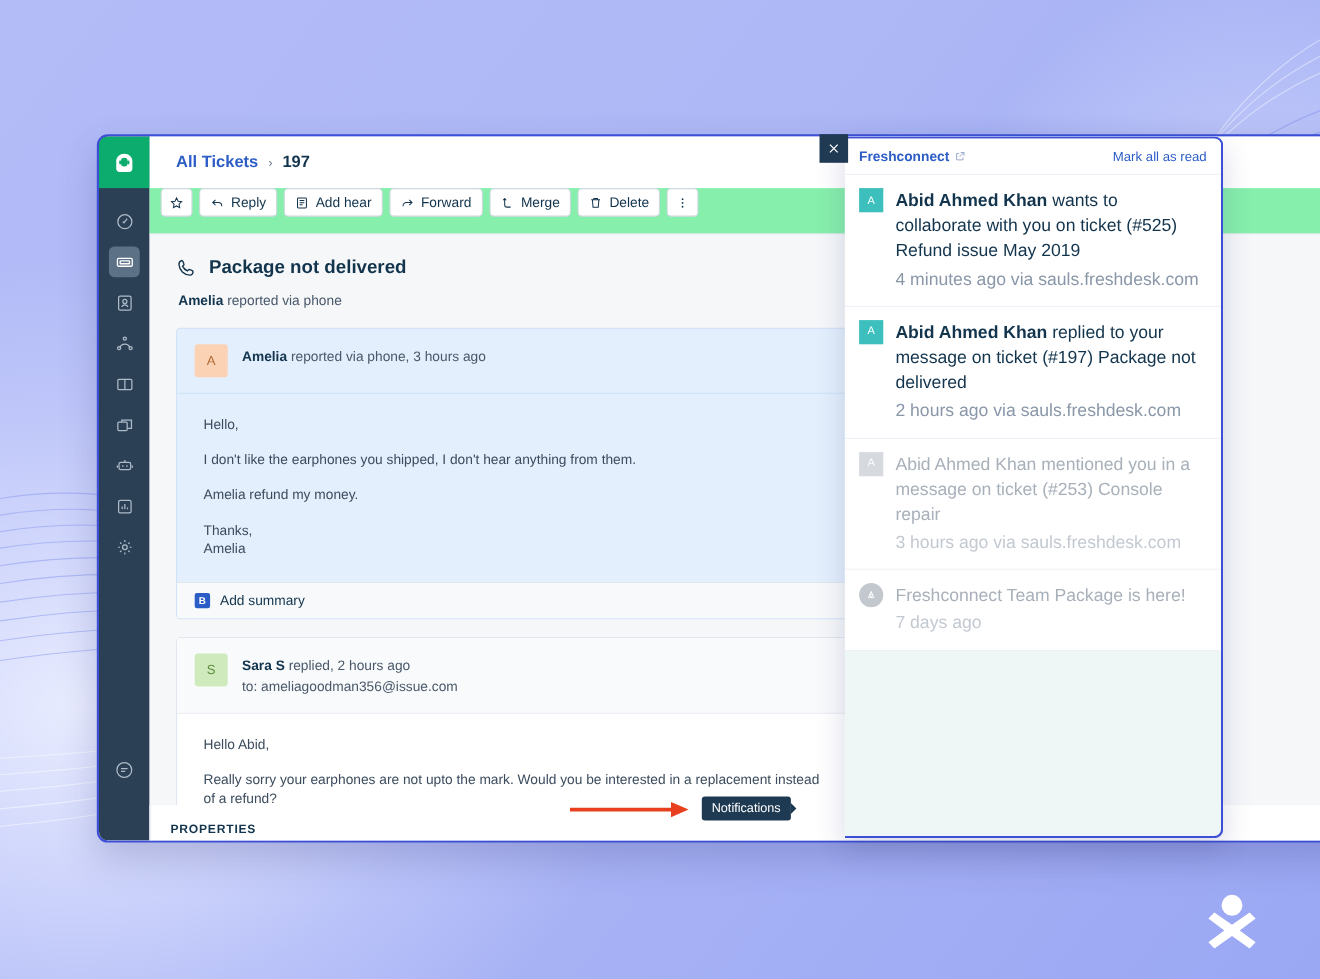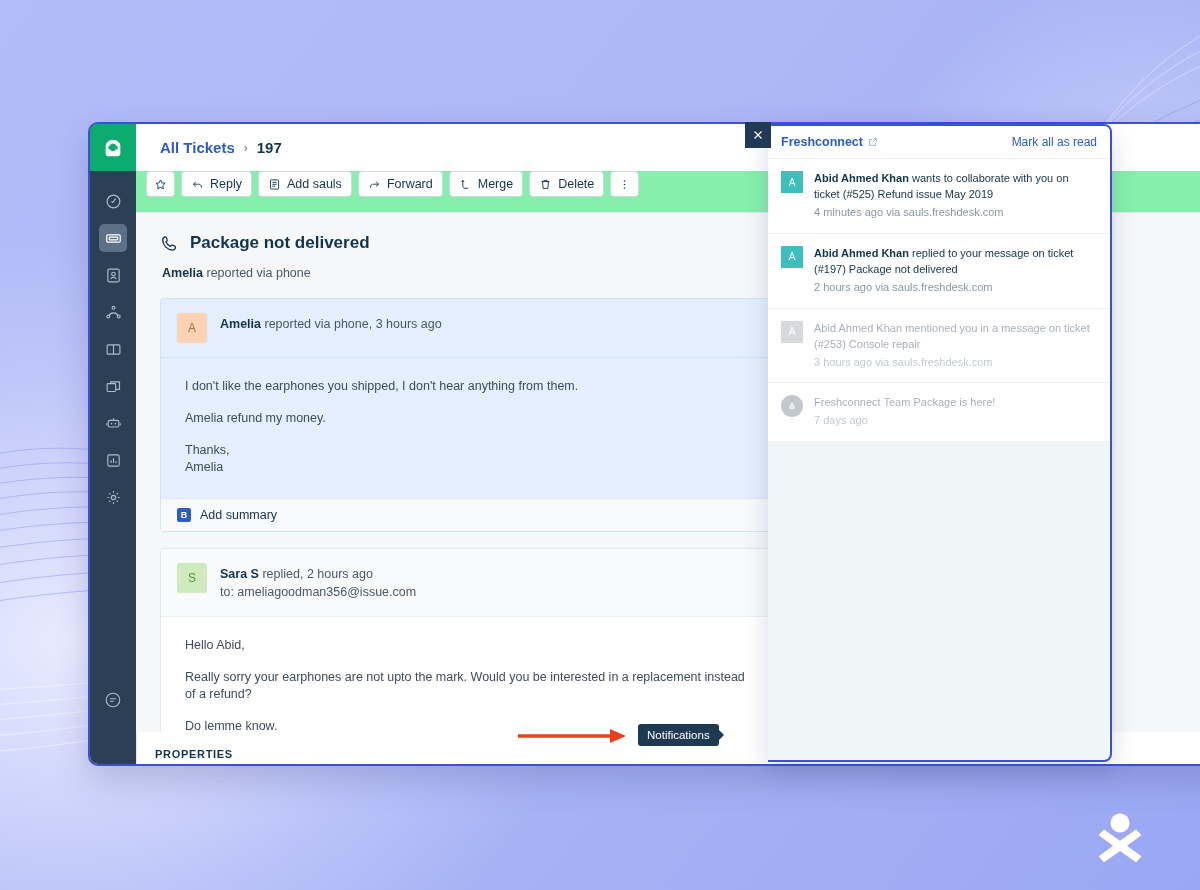--- a/index.html
+++ b/index.html
@@ -156,21 +156,21 @@
     display: flex; align-items: center; justify-content: space-between;
     padding: 0 13px;
   }
   #notif-brand { font-size: 12.5px; color: #2c5cc5; font-weight: 600; display: flex; align-items: center; gap: 5px; }
   #notif-mark { font-size: 12px; color: #2c5cc5; cursor: pointer; }
   .nrow { background: #fff; border-bottom: 1px solid #eceff3; display: flex; gap: 11px; padding: 12px 13px; cursor: pointer; }
   .nav2 { width: 22px; height: 22px; flex: 0 0 auto; background: #3dc0bd; color: #fff;
           font-size: 10px; display: flex; align-items: center; justify-content: center; }
   .nav2.grey { background: #d6dade; color: #fff; }
   .nav2.round { border-radius: 50%; background: #c2c8cd; }
-  .ntext { font-size: 11px; line-height: 1.45; color: #12344d; }
+  .ntext { font-size: 16px; line-height: 1.45; color: #12344d; }
   .ntext .n1 { font-weight: 700; }
   .ntext .nt { color: #8a97a8; display: block; margin-top: 2px; }
   .nrow.read .ntext { color: #a8b0ba; }
   .nrow.read .ntext .n1 { font-weight: 400; color: #a8b0ba; }
   .nrow.read .ntext .nt { color: #c3c9d1; }
 
   
   #close-btn {
     position: absolute; left: 745px; top: 122px; width: 26px; height: 26px;
     background: #203a54; display: flex; align-items: center; justify-content: center;
@@ -322,21 +322,21 @@
         <path d="M9 7L4.5 11.4 9 15.8"></path>
           <path d="M4.5 11.4h9c3.3 0 6 2.3 6 5.3v1"></path>
       </svg>
       <span>Reply</span>
     </div>
     <div class="tbtn">
       <svg width="13" height="13" viewBox="0 0 24 24" fill="none" stroke="#12344d" stroke-width="1.7">
         <rect x="4.5" y="3.5" width="15" height="17" rx="1.6"></rect>
           <path d="M8 8h8M8 11.6h8M8 15.2h5"></path>
       </svg>
-      <span>Add sauls</span>
+      <span>Add hear</span>
     </div>
     <div class="tbtn">
       <svg width="13" height="13" viewBox="0 0 24 24" fill="none" stroke="#12344d" stroke-width="1.7">
         <path d="M15 7l4.5 4.4L15 15.8"></path>
           <path d="M19.5 11.4h-9c-3.3 0-6 2.3-6 5.3v1"></path>
       </svg>
       <span>Forward</span>
     </div>
     <div class="tbtn">
       <svg width="13" height="13" viewBox="0 0 24 24" fill="none" stroke="#12344d" stroke-width="1.7">
@@ -376,20 +376,21 @@
 
       <div class="card cust">
         <div class="card-head">
           <div class="avatar" style="background:#fbd3b4;color:#b06a36">A</div>
           <div class="meta">
             <b>Amelia</b>
             <span>reported via phone, 3 hours ago</span>
           </div>
         </div>
         <div class="card-text">
+          <p>Hello,</p>
           <p>I don't like the earphones you shipped, I don't hear anything from them.</p>
           <p>Amelia refund my money.</p>
           <p style="white-space:pre-line">Thanks,
 Amelia</p>
         </div>
         <div class="card-foot">
           <span class="fc-badge">B</span>
           <span>Add summary</span>
         </div>
       </div>

